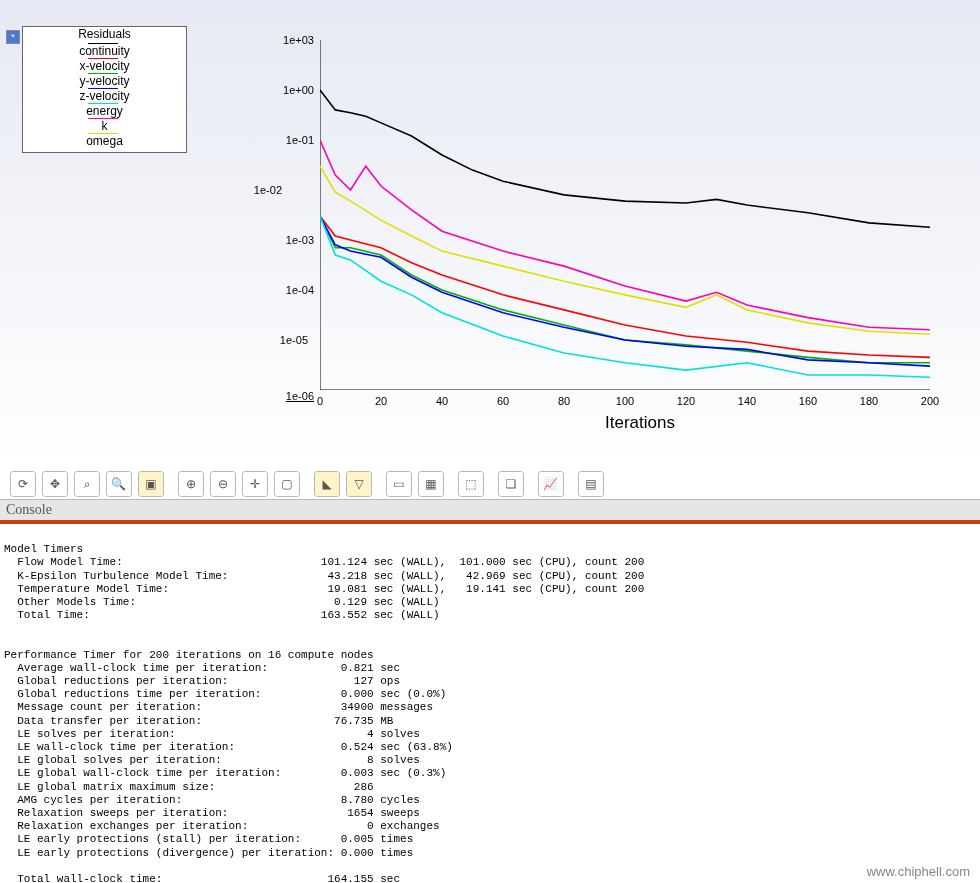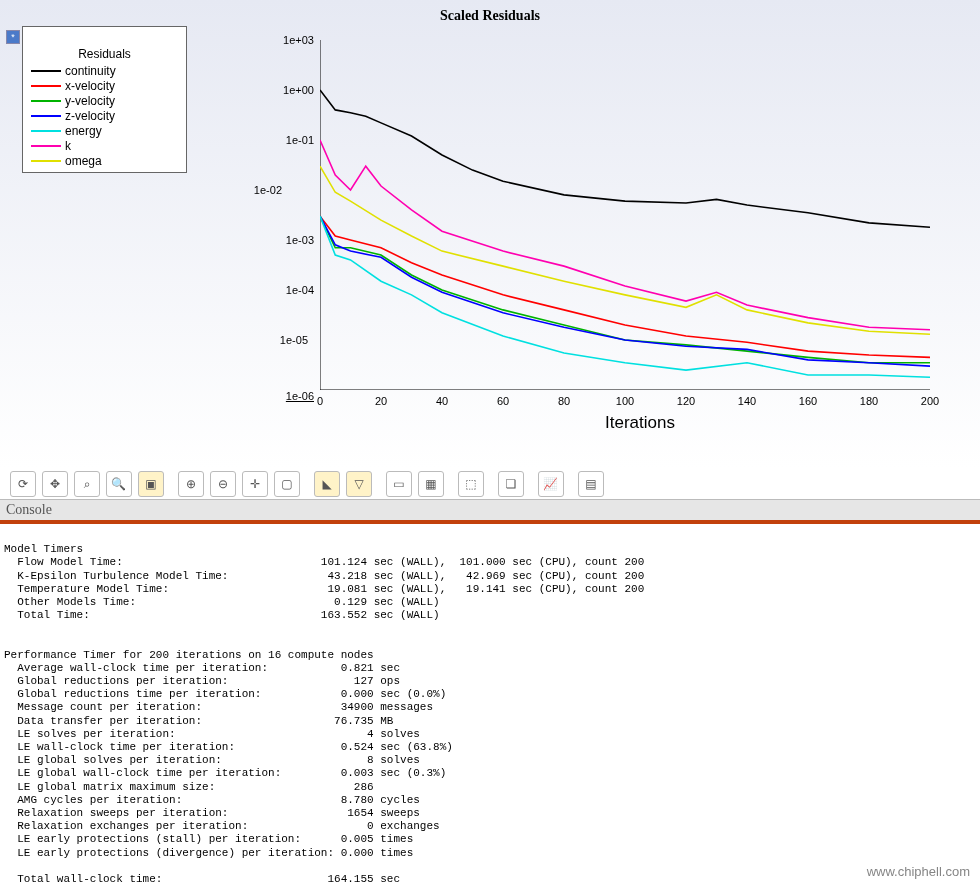--- a/index.html
+++ b/index.html
@@ -16,25 +16,25 @@
   height: 468px;
   position: relative;
 }
 .small-btn {
   position:absolute; top:30px; left:6px;
   width:14px; height:14px; background:#4b7ac9; border:1px solid #88a;
   font-size:9px; color:#fff; text-align:center; line-height:12px;
 }
 .legend-box {
   position:absolute; left:22px; top:26px;
-  background:#fff; border:1px solid #666; padding:20px 8px 4px 8px;
+  background:#fff; border:1px solid #666; padding:0 8px 4px 8px;
   font-size:12px; width:165px;
 }
 .legend-title { text-align:center; color:#000; margin-bottom:2px;}
-.legend-row { display:flex; align-items:center; height:15px;}
+.legend-row { display:flex; align-items:center; height:15px;flex-direction:column;}
 .legend-swatch { width:30px; height:2px; margin-right:4px;}
 .chart-title {
   position:absolute; top:8px; left:0; right:0; text-align:center;
   font-family:"Times New Roman",serif; font-size:14px; font-weight:bold;
 }
 .plot-region {
   position:absolute; left:320px; top:40px; width:610px; height:350px;
 }
 .y-tick-label {
   position:absolute; right:616px; font-size:11px; transform:translateY(-50%);
@@ -71,21 +71,20 @@
 }
 .watermark .big { font-size:38px; font-weight:300; line-height:0.75; letter-spacing:-2px;}
 .watermark .small { font-size:13px; color:rgba(120,120,120,0.9);}
 svg.plot { position:absolute; left:0; top:0; }
 </style>
 </head>
 <body>
 
 <div class="chart-area">
   <div class="small-btn">*</div>
-  <div class="chart-title">Scaled Residuals</div>
   <div class="legend-box">
     <div class="legend-title">Residuals</div>
     <div id="legend-rows">
         <div class="legend-row">
           <div class="legend-swatch" style="background: rgb(0, 0, 0);"></div>
           <span>continuity</span>
         </div>
         <div class="legend-row">
           <div class="legend-swatch" style="background: rgb(255, 0, 0);"></div>
           <span>x-velocity</span>

